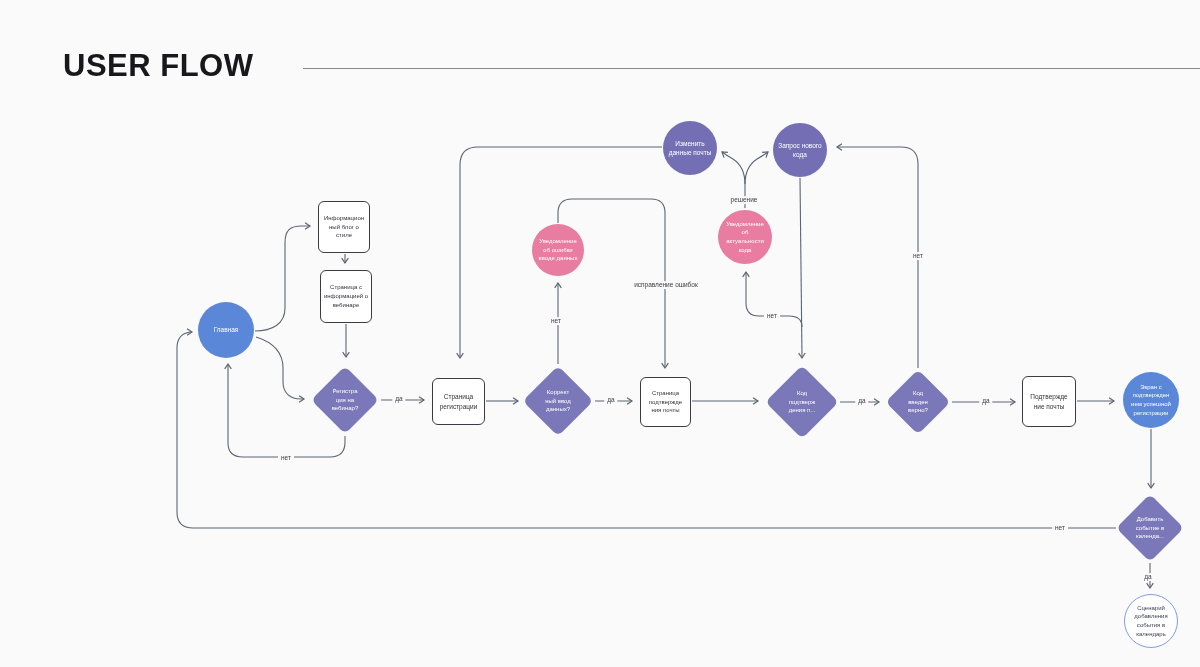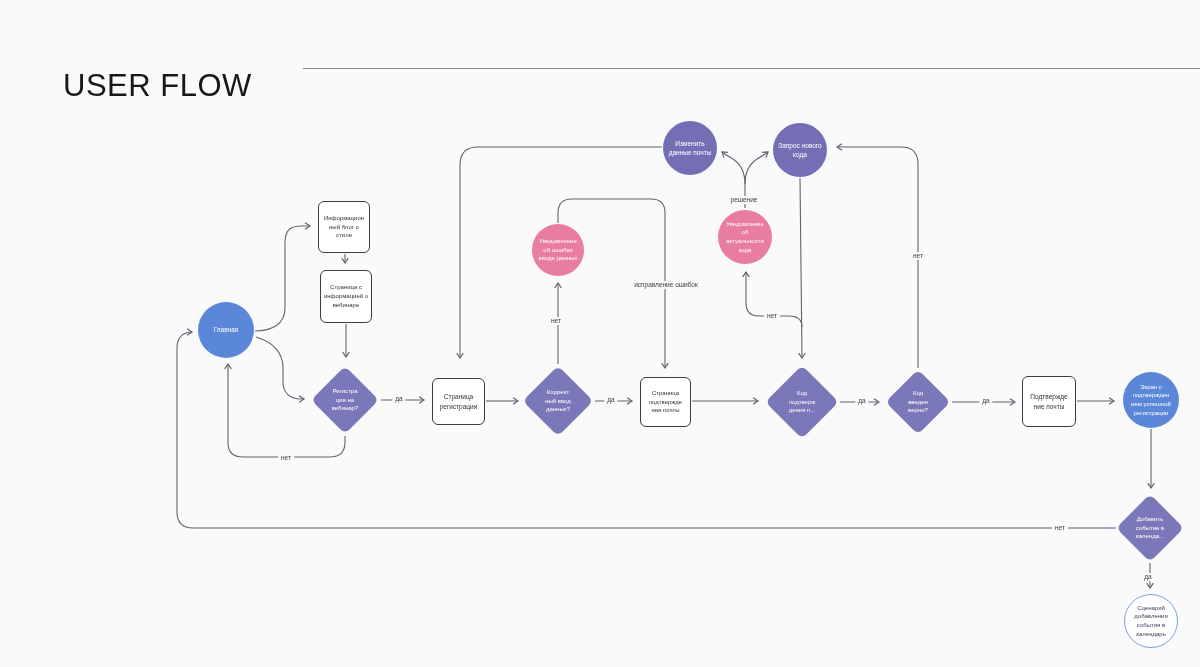--- a/index.html
+++ b/index.html
@@ -1,20 +1,20 @@
 <!DOCTYPE html>
 <html><head>
 <meta charset="utf-8">
 <style>
   html,body{margin:0;padding:0;}
   body{font-family:"Liberation Sans",sans-serif;background:#ffffff;}
   .canvas{position:relative;width:1200px;height:667px;background:#fafafa;overflow:hidden;}
 
-  .page-title{position:absolute;left:63px;top:48px;font-size:31px;font-weight:400;
-    letter-spacing:.5px;color:#17171c;margin-top:20px;}
+  .page-title{position:absolute;left:63px;top:48px;font-size:31px;font-weight:700;
+    letter-spacing:.5px;color:#17171c;}
   .title-rule{position:absolute;left:303px;top:68px;width:897px;height:1px;background:#8a8a8a;}
 
   svg.wires{position:absolute;left:0;top:0;}
   svg.wires path{fill:none;stroke:#5b6570;stroke-width:1.1;}
 
   .node{position:absolute;display:flex;align-items:center;justify-content:center;
     text-align:center;box-sizing:border-box;}
   .nlabel{width:100%;font-size:6.5px;line-height:1.45;font-weight:400;}
   .nlabel .ln{display:block;white-space:nowrap;}
 

